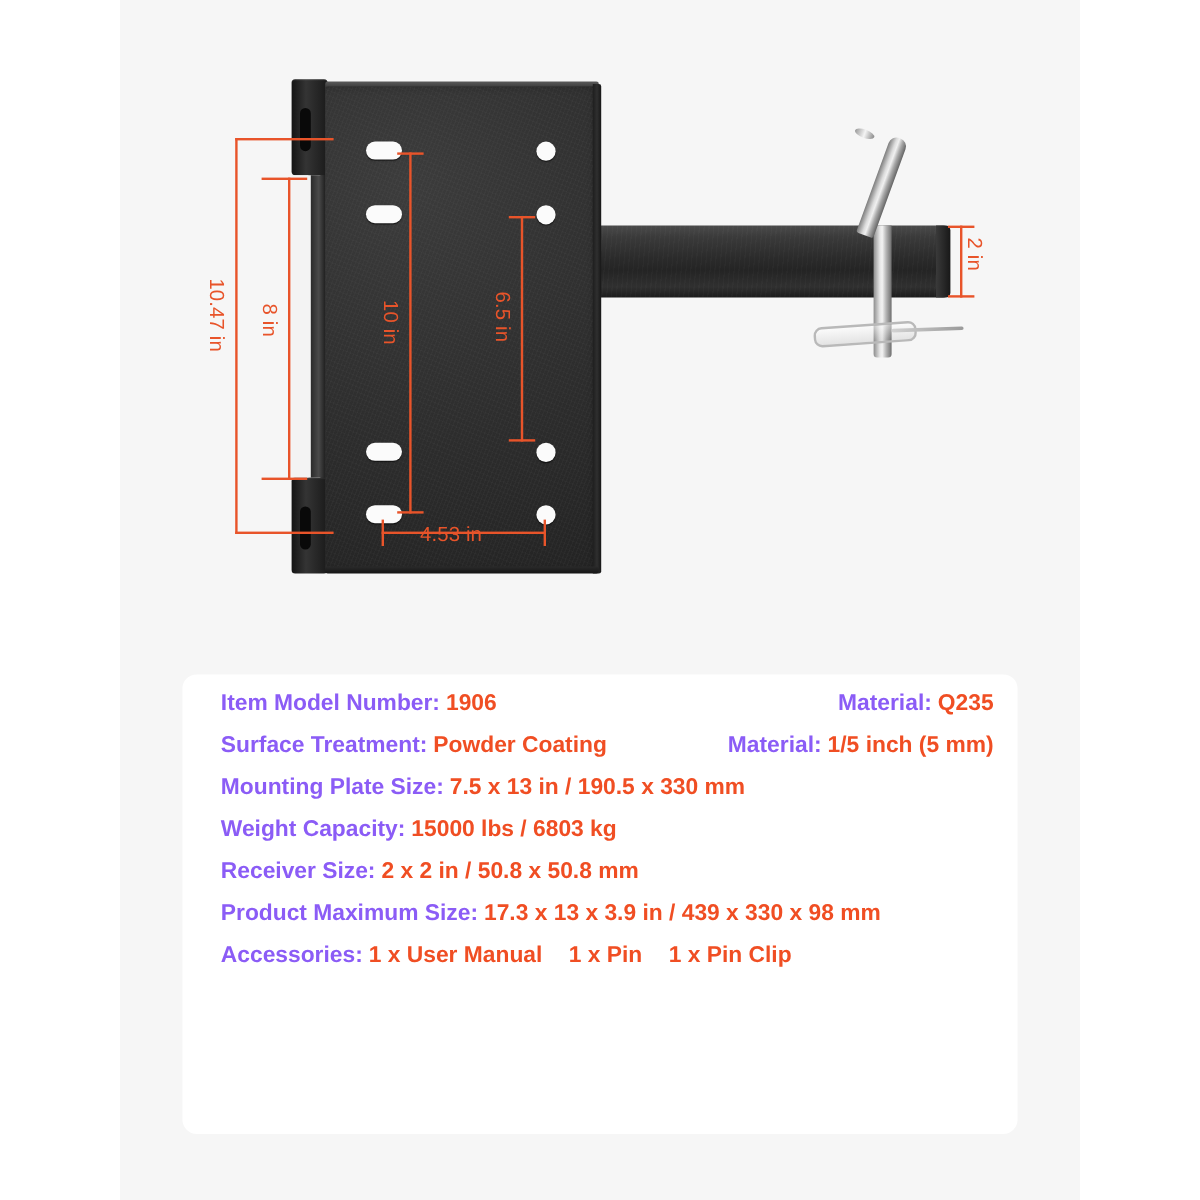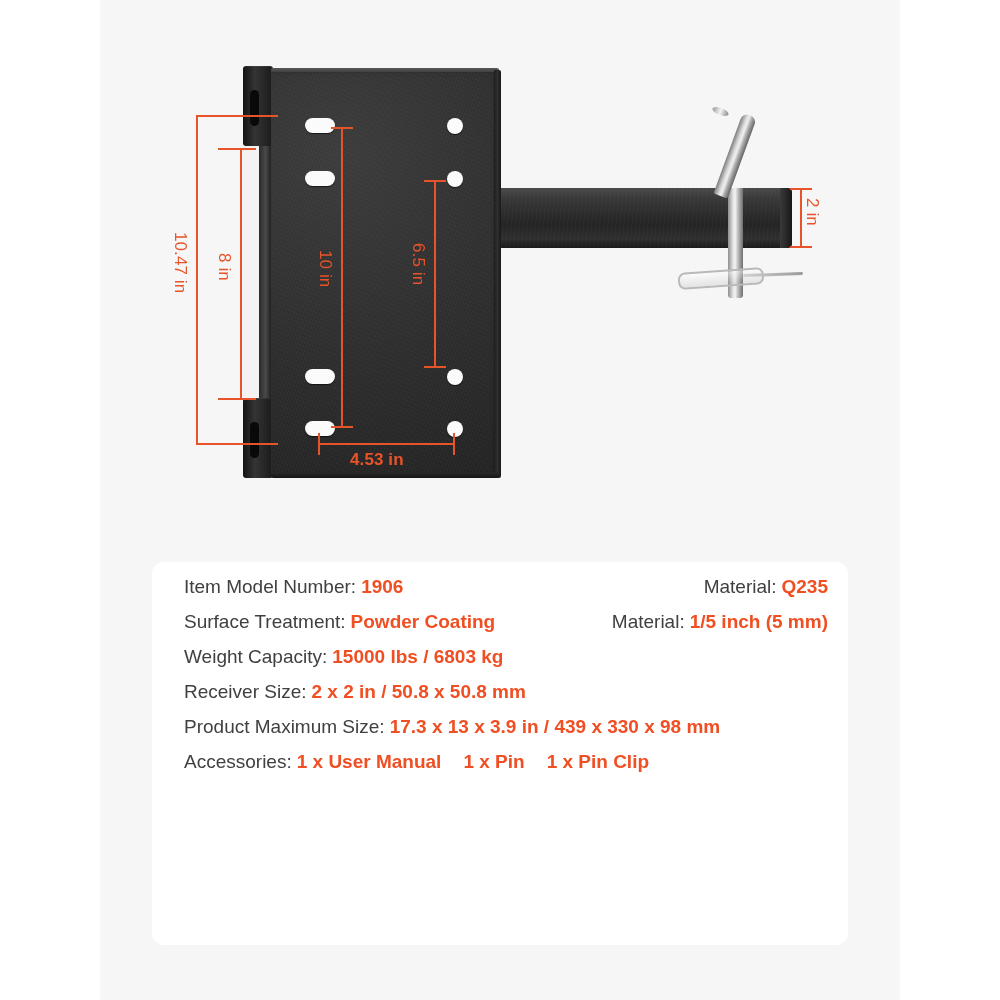--- a/index.html
+++ b/index.html
@@ -239,22 +239,22 @@
     top:14px;
     right:18px;
   }
   .spec-row{
     display:flex;
     align-items:baseline;
     height:35px;
     font-size:19px;
   }
   .spec-label{
-    color:#404040;
-    font-weight:400;
+    color:#8b5cf6;
+    font-weight:700;
     white-space:nowrap;
   }
   .spec-value{
     color:#f04e23;
     font-weight:bold;
     white-space:nowrap;
     margin-left:5px;
   }
   .spec-col2{
     margin-left:auto;
@@ -331,21 +331,21 @@
       <div class="dim-line-v" style="left:334px; top:180px; height:188px;"></div>
       <div class="dim-cap-h" style="left:324px; top:180px; width:22px;"></div>
       <div class="dim-cap-h" style="left:324px; top:366px; width:22px;"></div>
       <div class="dim-label vert" style="left:328px; top:243px;">6.5 in</div>
     </div>
 
     <div>
       <div class="dim-line-h" style="left:218px; top:443px; width:137px;"></div>
       <div class="dim-cap-v" style="left:218px; top:433px; height:22px;"></div>
       <div class="dim-cap-v" style="left:353px; top:433px; height:22px;"></div>
-      <div class="dim-label" style="left:250px; top:450px;font-weight:bold;">4.53 in</div>
+      <div class="dim-label" style="left:250px; top:436px;">4.53 in</div>
     </div>
 
     <div>
       <div class="dim-line-v" style="left:700px; top:188px; height:60px;"></div>
       <div class="dim-cap-h" style="left:690px; top:188px; width:22px;"></div>
       <div class="dim-cap-h" style="left:690px; top:246px; width:22px;"></div>
       <div class="dim-label vert" style="left:722px; top:198px;">2 in</div>
     </div>
 
   </div>
@@ -365,20 +365,24 @@
       <div class="spec-row two-col">
         <span class="spec-label">Surface Treatment:</span>
         <span class="spec-value">Powder Coating</span>
         <span class="spec-col2">
           <span class="spec-label">Material:</span>
           <span class="spec-value">1/5 inch (5 mm)</span>
         </span>
       </div>
 
 
+      <div class="spec-row">
+        <span class="spec-label">Mounting Plate Size:</span>
+        <span class="spec-value">7.5 x 13 in / 190.5 x 330 mm</span>
+      </div>
 
       <div class="spec-row">
         <span class="spec-label">Weight Capacity:</span>
         <span class="spec-value">15000 lbs / 6803 kg</span>
       </div>
 
 
       <div class="spec-row">
         <span class="spec-label">Receiver Size:</span>
         <span class="spec-value">2 x 2 in / 50.8 x 50.8 mm</span>

